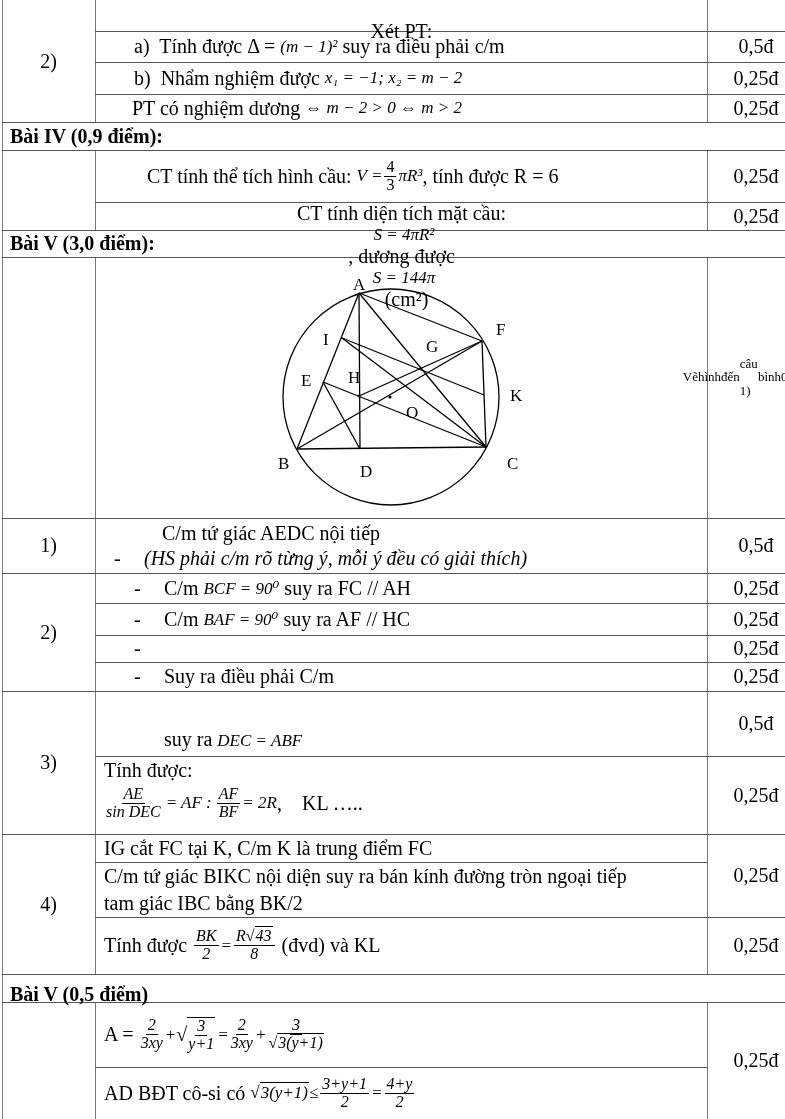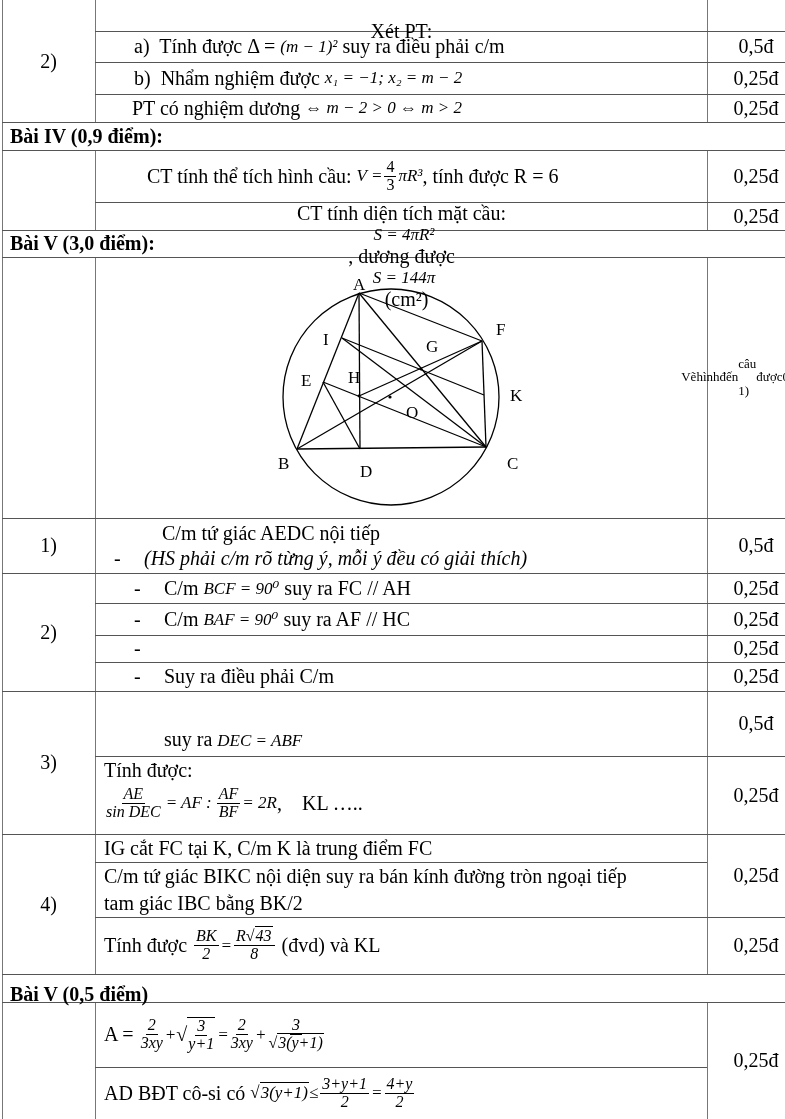--- a/index.html
+++ b/index.html
@@ -164,21 +164,21 @@
   <span class="lbl" style="left:310px; top:145px;">O</span>
   <span class="lbl" style="left:182px; top:196px;">B</span>
   <span class="lbl" style="left:264px; top:204px;">D</span>
   <span class="lbl" style="left:411px; top:196px;">C</span>
 </div>
 <div class="abs" style="left:708px; top:247px; width:77px; height:261px; display:flex; flex-direction:row; justify-content:center; align-items:center; line-height:26.5px; font-size:13px;">
   <span>Vẽ</span>
   <span>hình</span>
   <span>đến</span>
   <span>câu 1)</span>
-  <span>được</span>
+  <span>bình</span>
   <span>0,25đ</span>
 </div>
 
 <div class="cell center" style="left:2px; top:518px; width:93px; height:55px;">
     <span>1)</span>
   </div>
 <div class="abs" style="left:96px; top:518px; width:611px; height:55px;">
   <div style="position:absolute; left:18px; top:29px; font-style:italic;">
     <span class="dash" style="font-style:normal">-</span><span>(HS phải c/m rõ từng ý, mỗi ý đều có giải thích)</span>
   </div>

